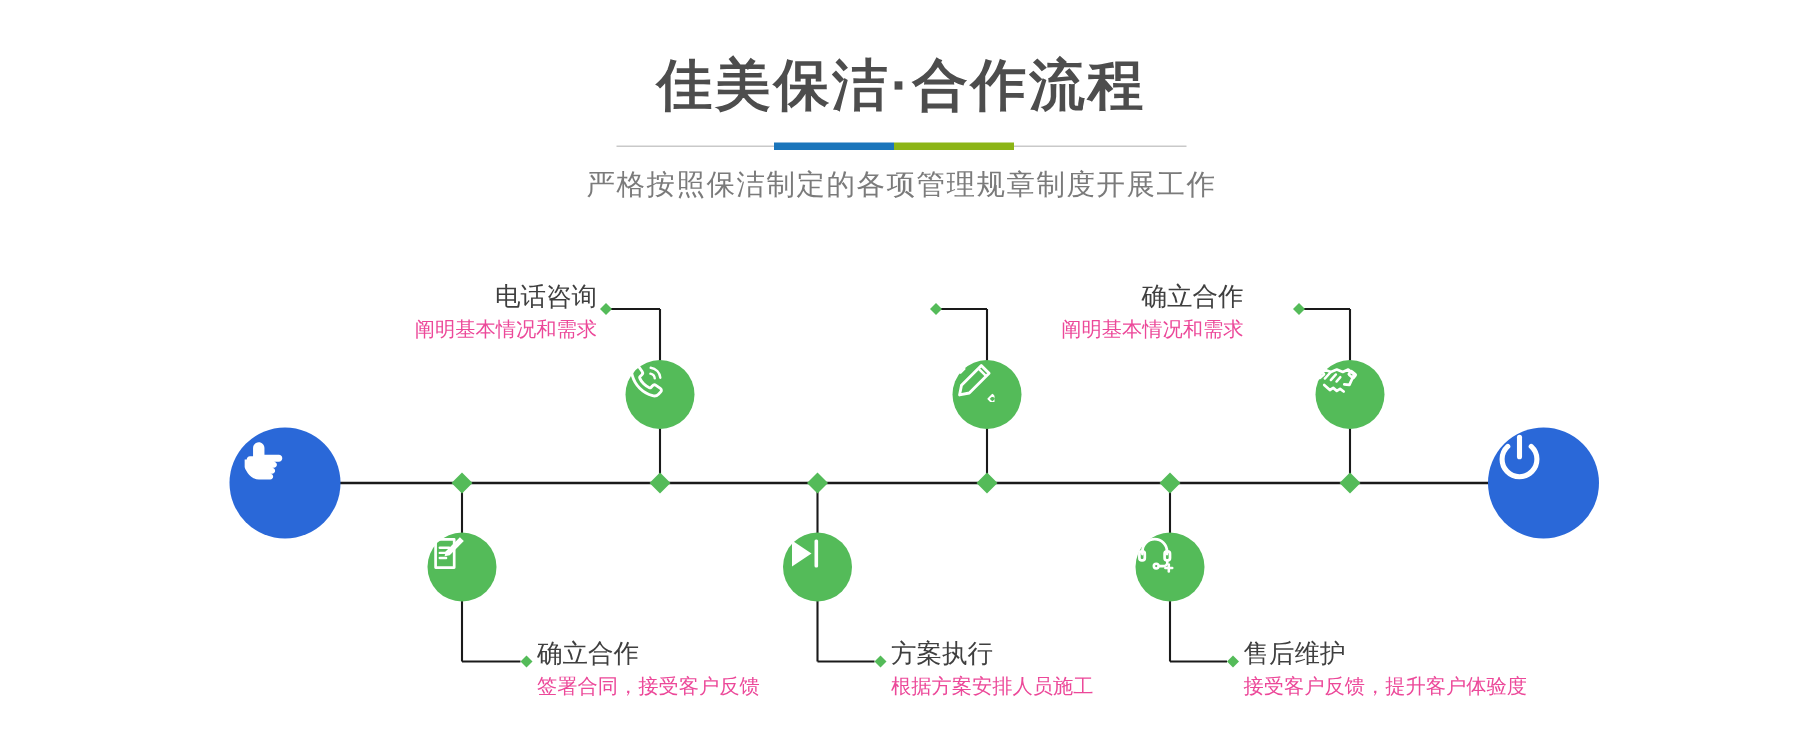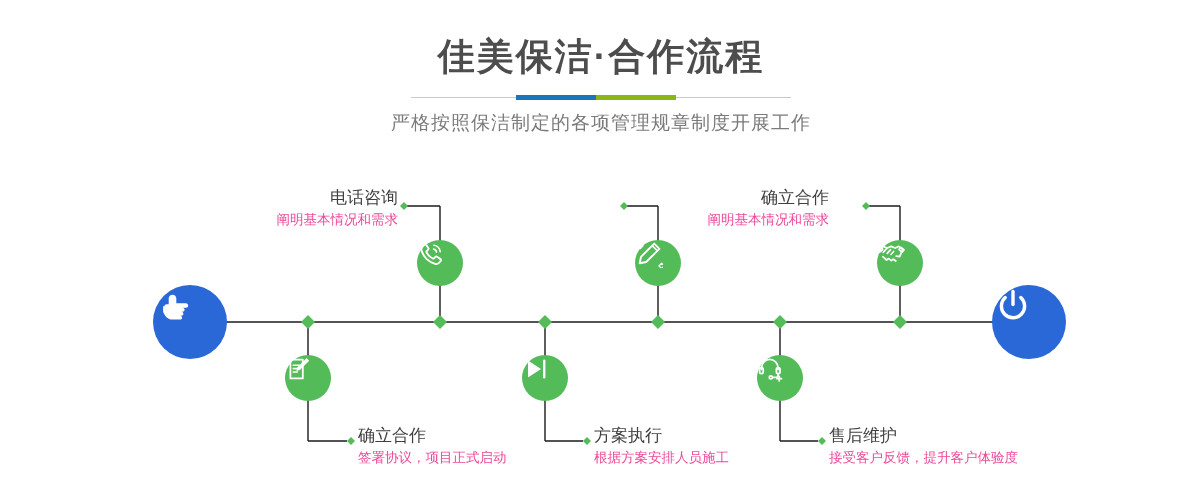--- a/index.html
+++ b/index.html
@@ -252,21 +252,21 @@
   </div>
 
 
   <div class="step-label align-right" style="left:579px; top:187px; width:250px;text-align:right;">
     <span class="title">确立合作</span>
     <span class="desc">阐明基本情况和需求</span>
   </div>
 
   <div class="step-label align-left" style="left:358px; top:425px; width:260px;">
     <span class="title">确立合作</span>
-    <span class="desc">签署协议，项目正式启动</span>
+    <span class="desc">签署合同，接受客户反馈</span>
   </div>
 
   <div class="step-label align-left" style="left:829px; top:425px; width:280px;">
     <span class="title">售后维护</span>
     <span class="desc">接受客户反馈，提升客户体验度</span>
   </div>
 
   <div class="step-label align-left" style="left:594px; top:425px; width:260px;">
     <span class="title">方案执行</span>
     <span class="desc">根据方案安排人员施工</span>

